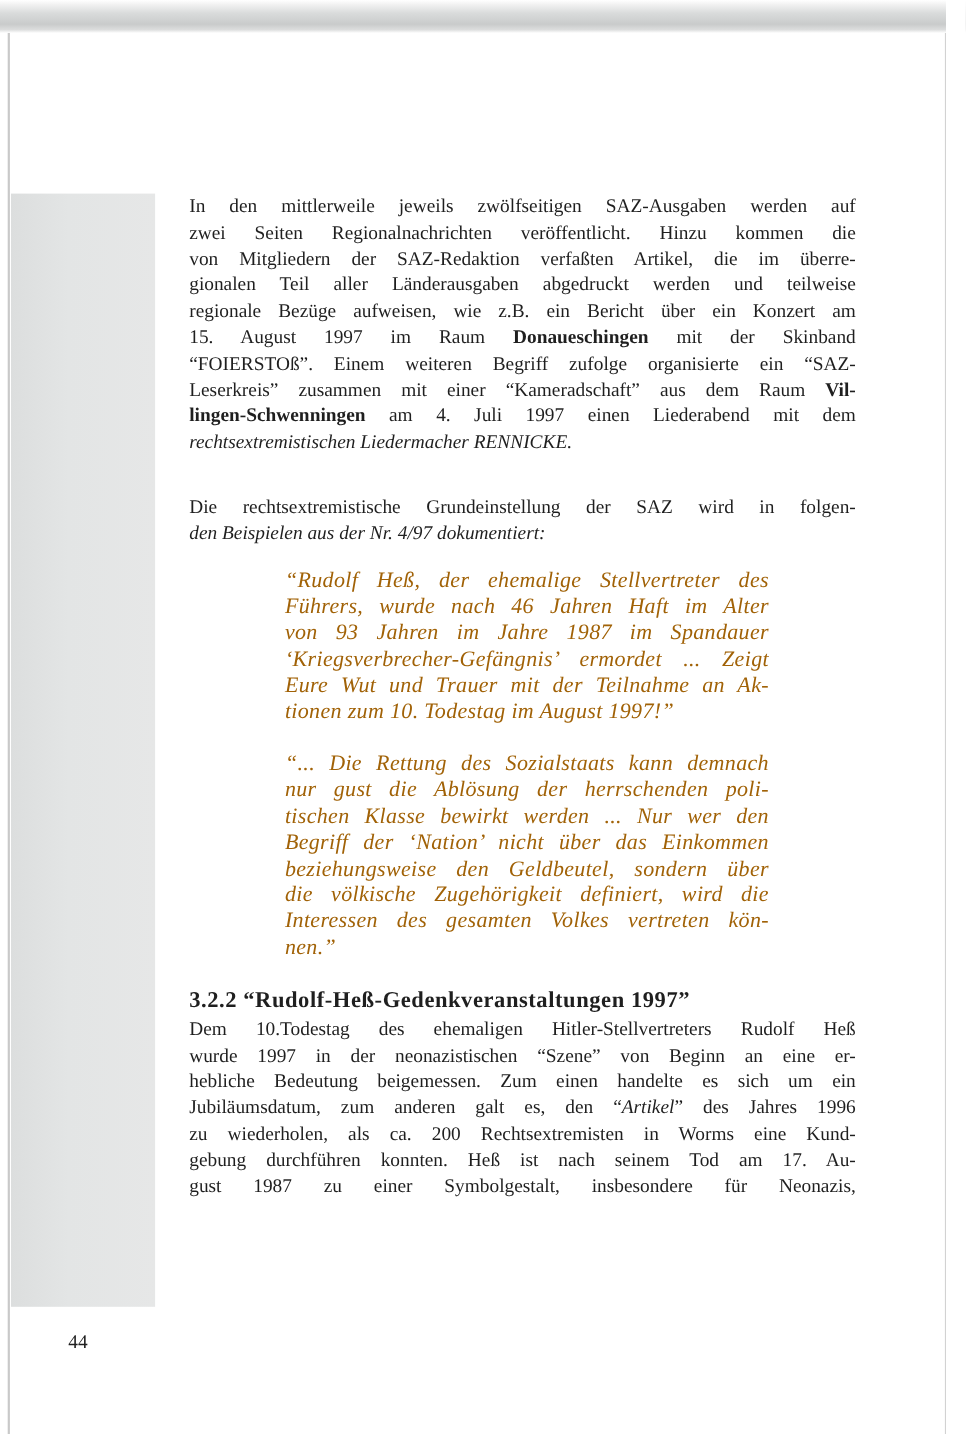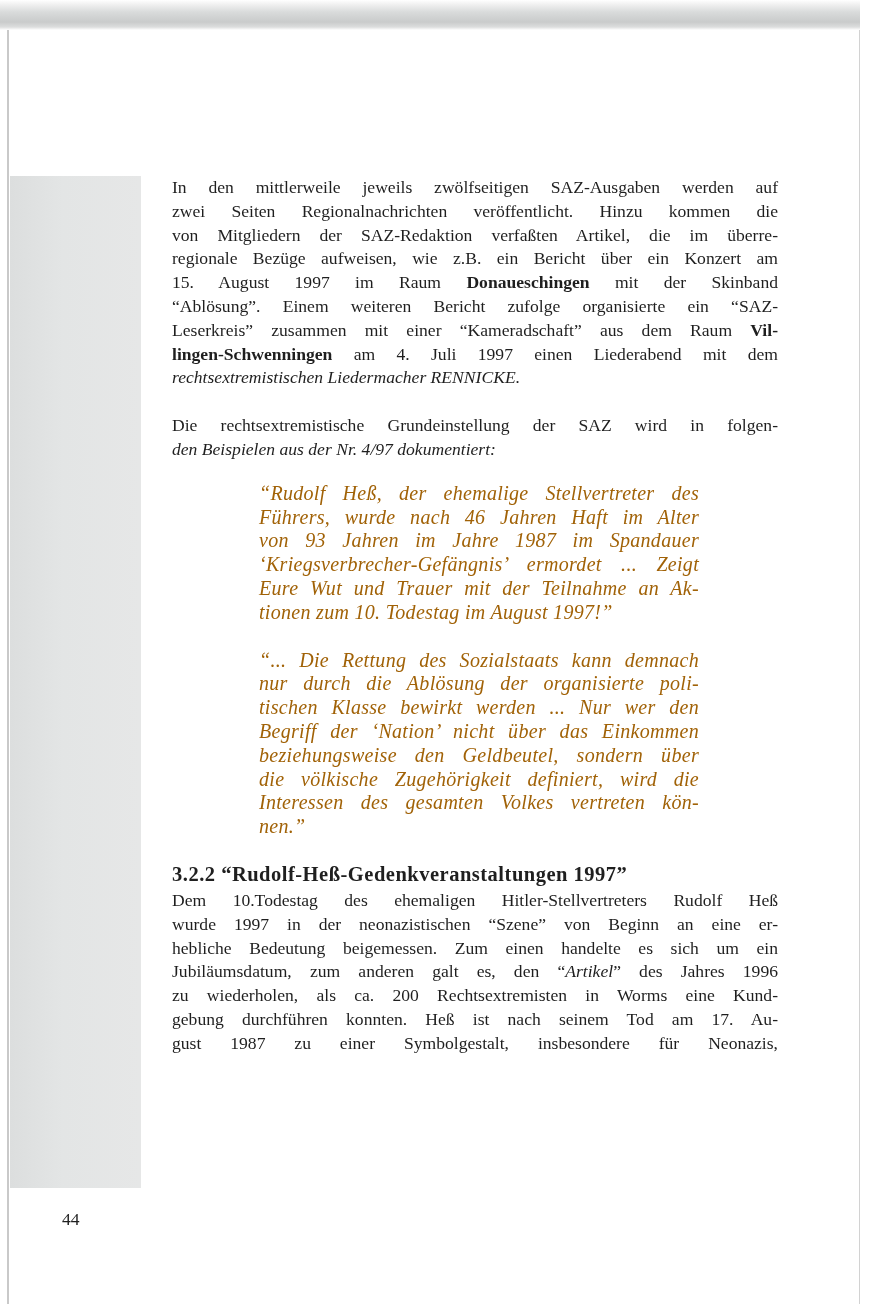--- a/index.html
+++ b/index.html
@@ -51,21 +51,21 @@
       top: 176px;
       width: 606px;
     }
     p.body {
       margin: 0;
       font-size: 17.6px;
       line-height: 23.8px;
       text-align: justify;
       hyphens: manual;
     }
-    p.body + p.body { margin-top: 24px; }
+    p.body + p.body { margin-top: 35px; }
     .quote {
       margin: 0 0 0 87px;
       width: 440px;
       font-style: italic;
       color: #a16207;
       font-size: 20px;
       line-height: 23.8px;
       text-align: justify;
       letter-spacing: 0.3px;
     }
@@ -100,23 +100,24 @@
 <div class="left-rule"></div>
 <div class="right-rule"></div>
 <div class="sidebar-block"></div>
 
 <div class="content">
 
   <p class="body">
     <span class="line">In den mittlerweile jeweils zwölfseitigen SAZ-Ausgaben werden auf</span>
     <span class="line">zwei Seiten Regionalnachrichten veröffentlicht. Hinzu kommen die</span>
     <span class="line">von Mitgliedern der SAZ-Redaktion verfaßten Artikel, die im überre-</span>
+    <span class="line">gionalen Teil aller Länderausgaben abgedruckt werden und teilweise</span>
     <span class="line">regionale Bezüge aufweisen, wie z.B. ein Bericht über ein Konzert am</span>
     <span class="line"><span>15. August 1997 im Raum </span><b>Donaueschingen</b><span> mit der Skinband</span></span>
-    <span class="line">“Ablösung”. Einem weiteren Bericht zufolge organisierte ein “SAZ-</span>
+    <span class="line">“FOIERSTOß”. Einem weiteren Begriff zufolge organisierte ein “SAZ-</span>
     <span class="line"><span>Leserkreis” zusammen mit einer “Kameradschaft” aus dem Raum </span><b>Vil-</b></span>
     <span class="line"><b>lingen-Schwenningen</b><span> am 4. Juli 1997 einen Liederabend mit dem</span></span>
     <span class="line last">rechtsextremistischen Liedermacher RENNICKE.</span>
   </p>
 
   <p class="body">
     <span class="line">Die rechtsextremistische Grundeinstellung der SAZ wird in folgen-</span>
     <span class="line last">den Beispielen aus der Nr. 4/97 dokumentiert:</span>
   </p>
 
@@ -124,21 +125,21 @@
     <span class="line">“Rudolf Heß, der ehemalige Stellvertreter des</span>
     <span class="line">Führers, wurde nach 46 Jahren Haft im Alter</span>
     <span class="line">von 93 Jahren im Jahre 1987 im Spandauer</span>
     <span class="line">‘Kriegsverbrecher-Gefängnis’ ermordet ... Zeigt</span>
     <span class="line">Eure Wut und Trauer mit der Teilnahme an Ak-</span>
     <span class="line last">tionen zum 10. Todestag im August 1997!”</span>
   </div>
 
   <div class="quote quote2">
     <span class="line">“... Die Rettung des Sozialstaats kann demnach</span>
-    <span class="line">nur durch die Ablösung der organisierte poli-</span>
+    <span class="line">nur gust die Ablösung der herrschenden poli-</span>
     <span class="line">tischen Klasse bewirkt werden ... Nur wer den</span>
     <span class="line">Begriff der ‘Nation’ nicht über das Einkommen</span>
     <span class="line">beziehungsweise den Geldbeutel, sondern über</span>
     <span class="line">die völkische Zugehörigkeit definiert, wird die</span>
     <span class="line">Interessen des gesamten Volkes vertreten kön-</span>
     <span class="line last">nen.”</span>
   </div>
 
   <h2 class="section-heading">3.2.2 “Rudolf-Heß-Gedenkveranstaltungen 1997”</h2>
 

